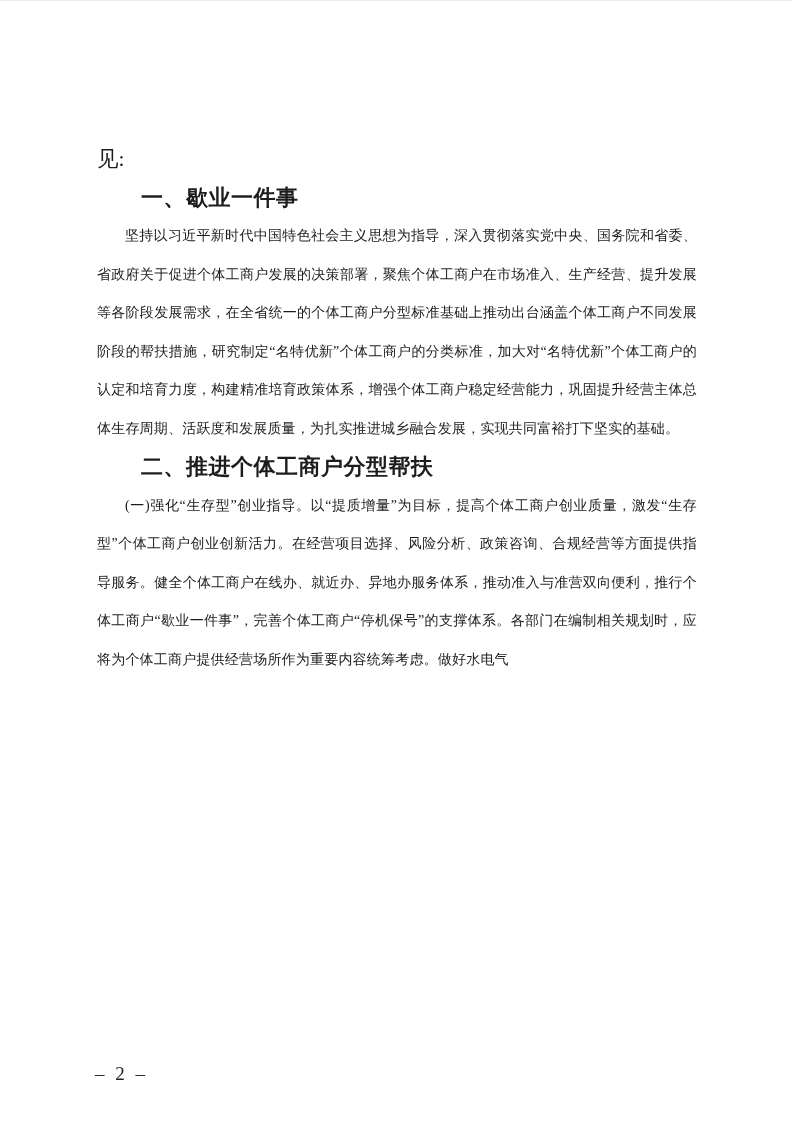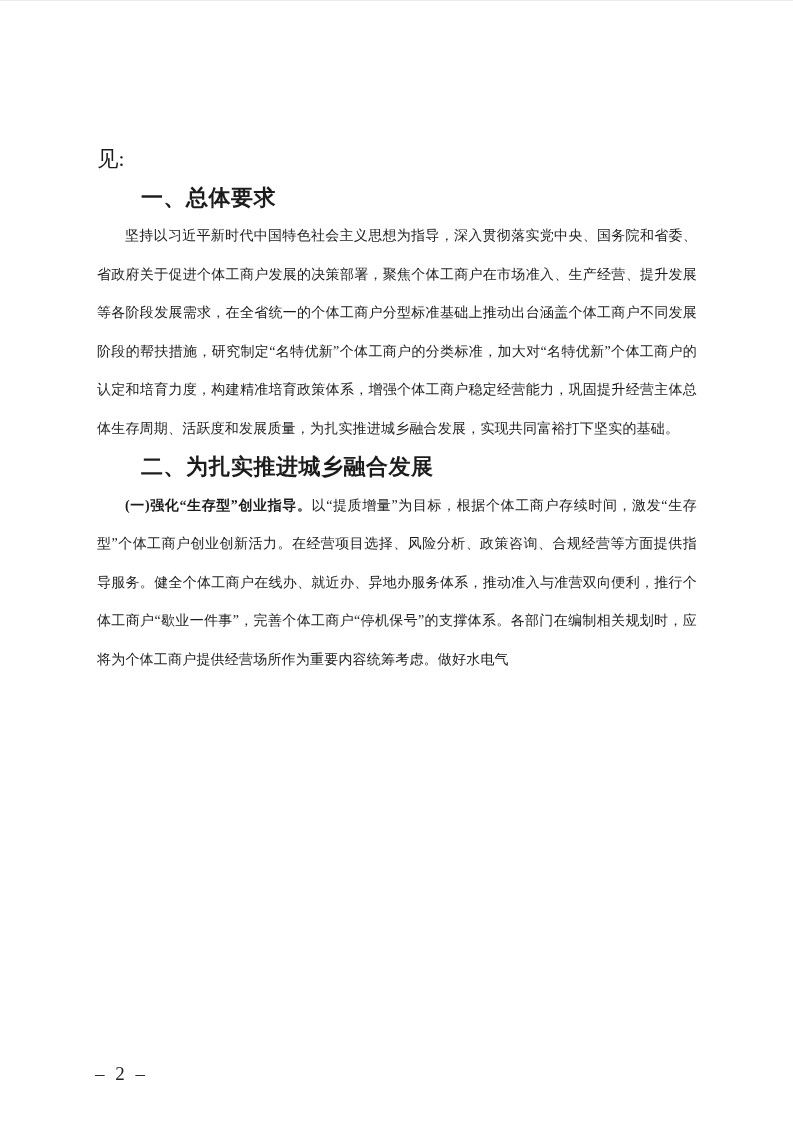--- a/index.html
+++ b/index.html
@@ -42,45 +42,45 @@
   }
   .body-para {
     font-size: 14px;
     line-height: 38.5px;
     text-align: justify;
     text-justify: inter-ideograph;
     text-indent: 2em;
     letter-spacing: 0.2px;
   }
   .lead {
-    font-weight: 700;
+    font-weight: 400;
   }
   .page-number {
     position: absolute;
     left: 95px;
     top: 1060px;
     font-size: 19px;
     line-height: 26px;
     letter-spacing: 3px;
     color: #222222;
   }
 </style>
 </head>
 <body>
 
 <div class="page">
   <div class="content">
 
     <p class="cont-line">见:</p>
 
-    <h2 class="heading">一、总体要求</h2>
+    <h2 class="heading">一、歇业一件事</h2>
 
     <p class="body-para"><span>坚持以习近平新时代中国特色社会主义思想为指导，深入贯彻落实党中央、国务院和省委、省政府关于促进个体工商户发展的决策部署，聚焦个体工商户在市场准入、生产经营、提升发展等各阶段发展需求，在全省统一的个体工商户分型标准基础上推动出台涵盖个体工商户不同发展阶段的帮扶措施，研究制定“名特优新”个体工商户的分类标准，加大对“名特优新”个体工商户的认定和培育力度，构建精准培育政策体系，增强个体工商户稳定经营能力，巩固提升经营主体总体生存周期、活跃度和发展质量，为扎实推进城乡融合发展，实现共同富裕打下坚实的基础。</span></p>
 
-    <h2 class="heading">二、为扎实推进城乡融合发展</h2>
+    <h2 class="heading">二、推进个体工商户分型帮扶</h2>
 
 
-    <p class="body-para"><span class="lead">(一)强化“生存型”创业指导。</span><span>以“提质增量”为目标，根据个体工商户存续时间，激发“生存型”个体工商户创业创新活力。在经营项目选择、风险分析、政策咨询、合规经营等方面提供指导服务。健全个体工商户在线办、就近办、异地办服务体系，推动准入与准营双向便利，推行个体工商户“歇业一件事”，完善个体工商户“停机保号”的支撑体系。各部门在编制相关规划时，应将为个体工商户提供经营场所作为重要内容统筹考虑。做好水电气</span></p>
+    <p class="body-para"><span class="lead">(一)强化“生存型”创业指导。</span><span>以“提质增量”为目标，提高个体工商户创业质量，激发“生存型”个体工商户创业创新活力。在经营项目选择、风险分析、政策咨询、合规经营等方面提供指导服务。健全个体工商户在线办、就近办、异地办服务体系，推动准入与准营双向便利，推行个体工商户“歇业一件事”，完善个体工商户“停机保号”的支撑体系。各部门在编制相关规划时，应将为个体工商户提供经营场所作为重要内容统筹考虑。做好水电气</span></p>
 
   </div>
 
   <div class="page-number">– 2 –</div>
 </div>
 
 </body></html>

